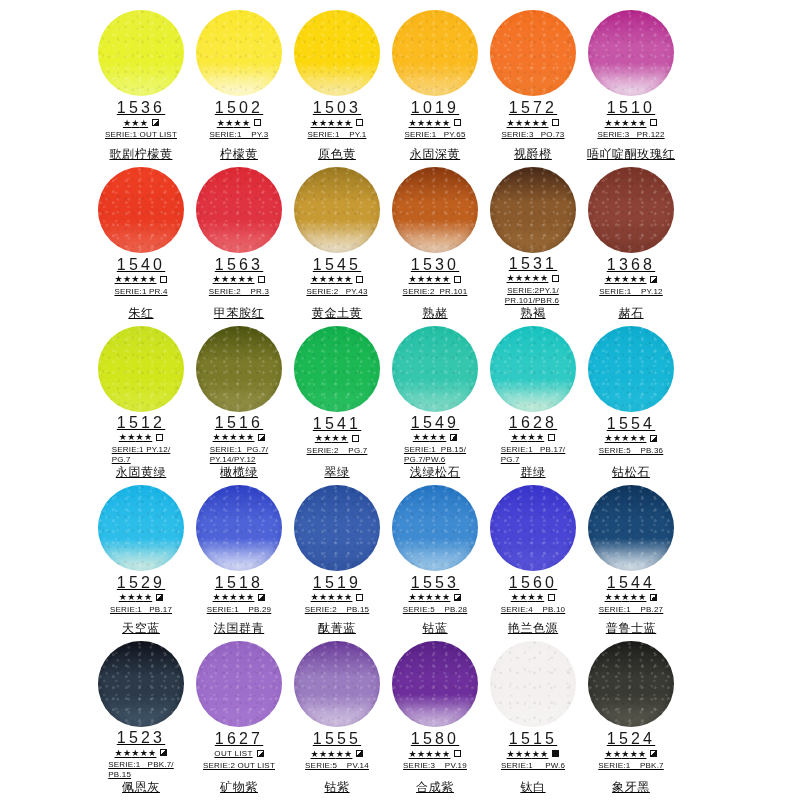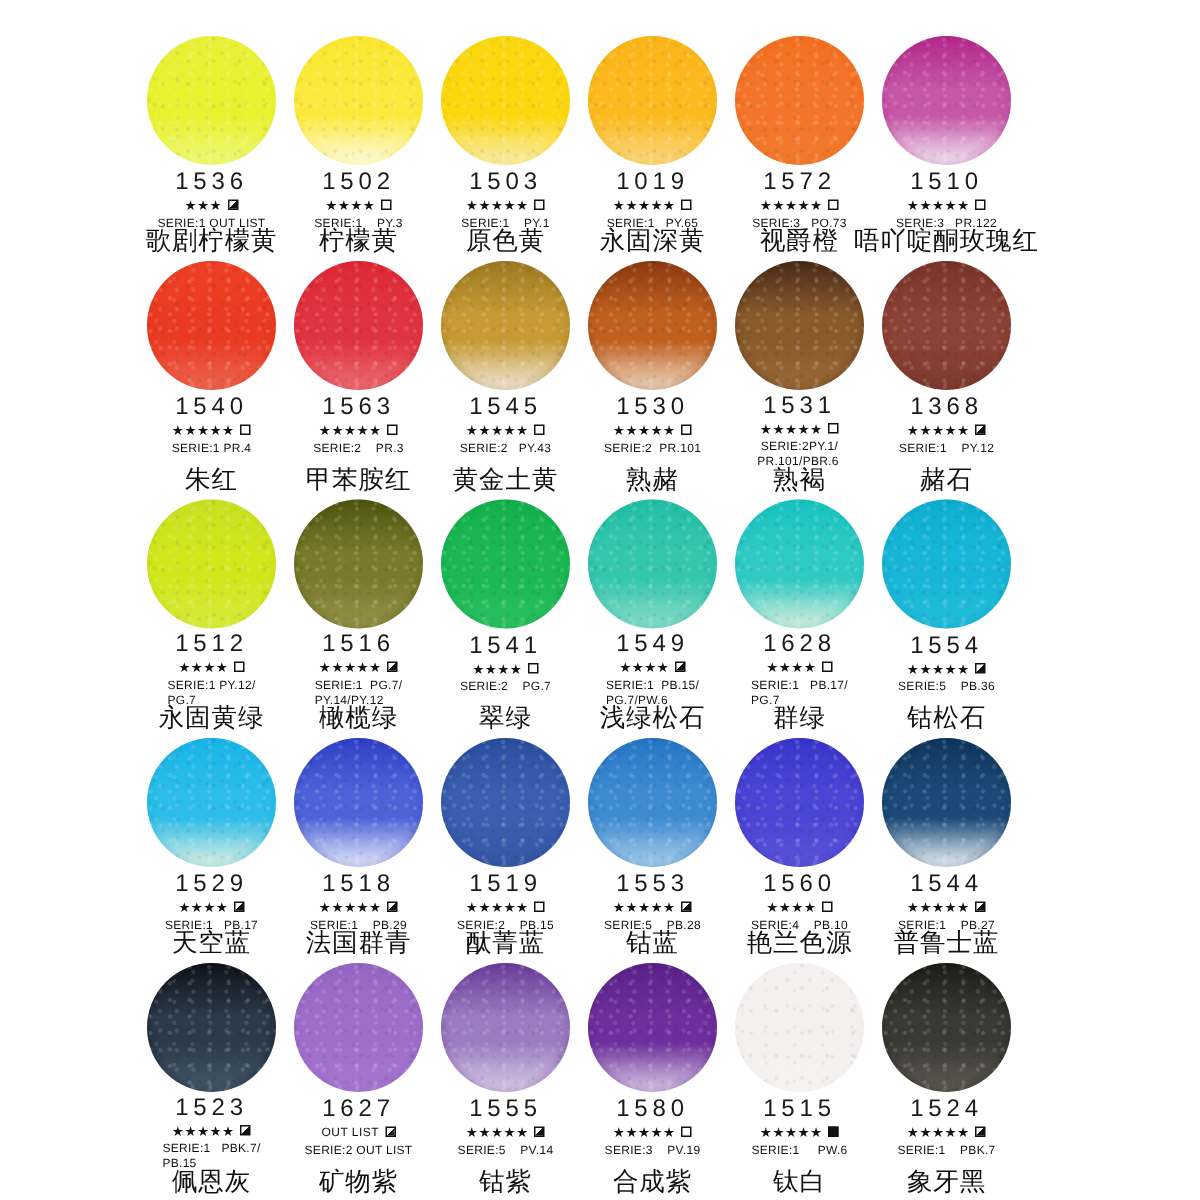--- a/index.html
+++ b/index.html
@@ -5,24 +5,25 @@
   html,body{margin:0;padding:0;}
   body{
     width:800px;height:800px;
     background:#ffffff;
     font-family:"Liberation Sans","DejaVu Sans",sans-serif;
     overflow:hidden;
   }
   #chart{
     width:644px;height:800px;
     box-sizing:border-box;
-    padding:24px 92px 0 92px;
+    padding:10px 92px 0 92px;
     display:flex;
     flex-direction:column;
     justify-content:flex-start;
+    text-decoration:underline;
   }
   .row{
     display:flex;
     flex-direction:row;
     justify-content:space-between;
     height:159px;
   }
   .cell{
     width:98px;
     display:flex;
@@ -96,21 +97,21 @@
     color:#111;
     letter-spacing:.2px;
     text-align:center;
     line-height:10px;
     margin-top:2px;
     white-space:pre;
     font-family:"Liberation Sans","DejaVu Sans",sans-serif;
   }
   .serie .l2{display:block;text-align:left;padding-right:2px;}
   .name{
-    font-size:17px;
+    font-size:12px;
     color:#111;
     letter-spacing:.6px;
     margin-top:auto;
     margin-bottom:6px;
     line-height:14px;
     text-align:left;
     white-space:nowrap;
     font-family:"DejaVu Sans","Liberation Sans",sans-serif;
   }
 </style>

